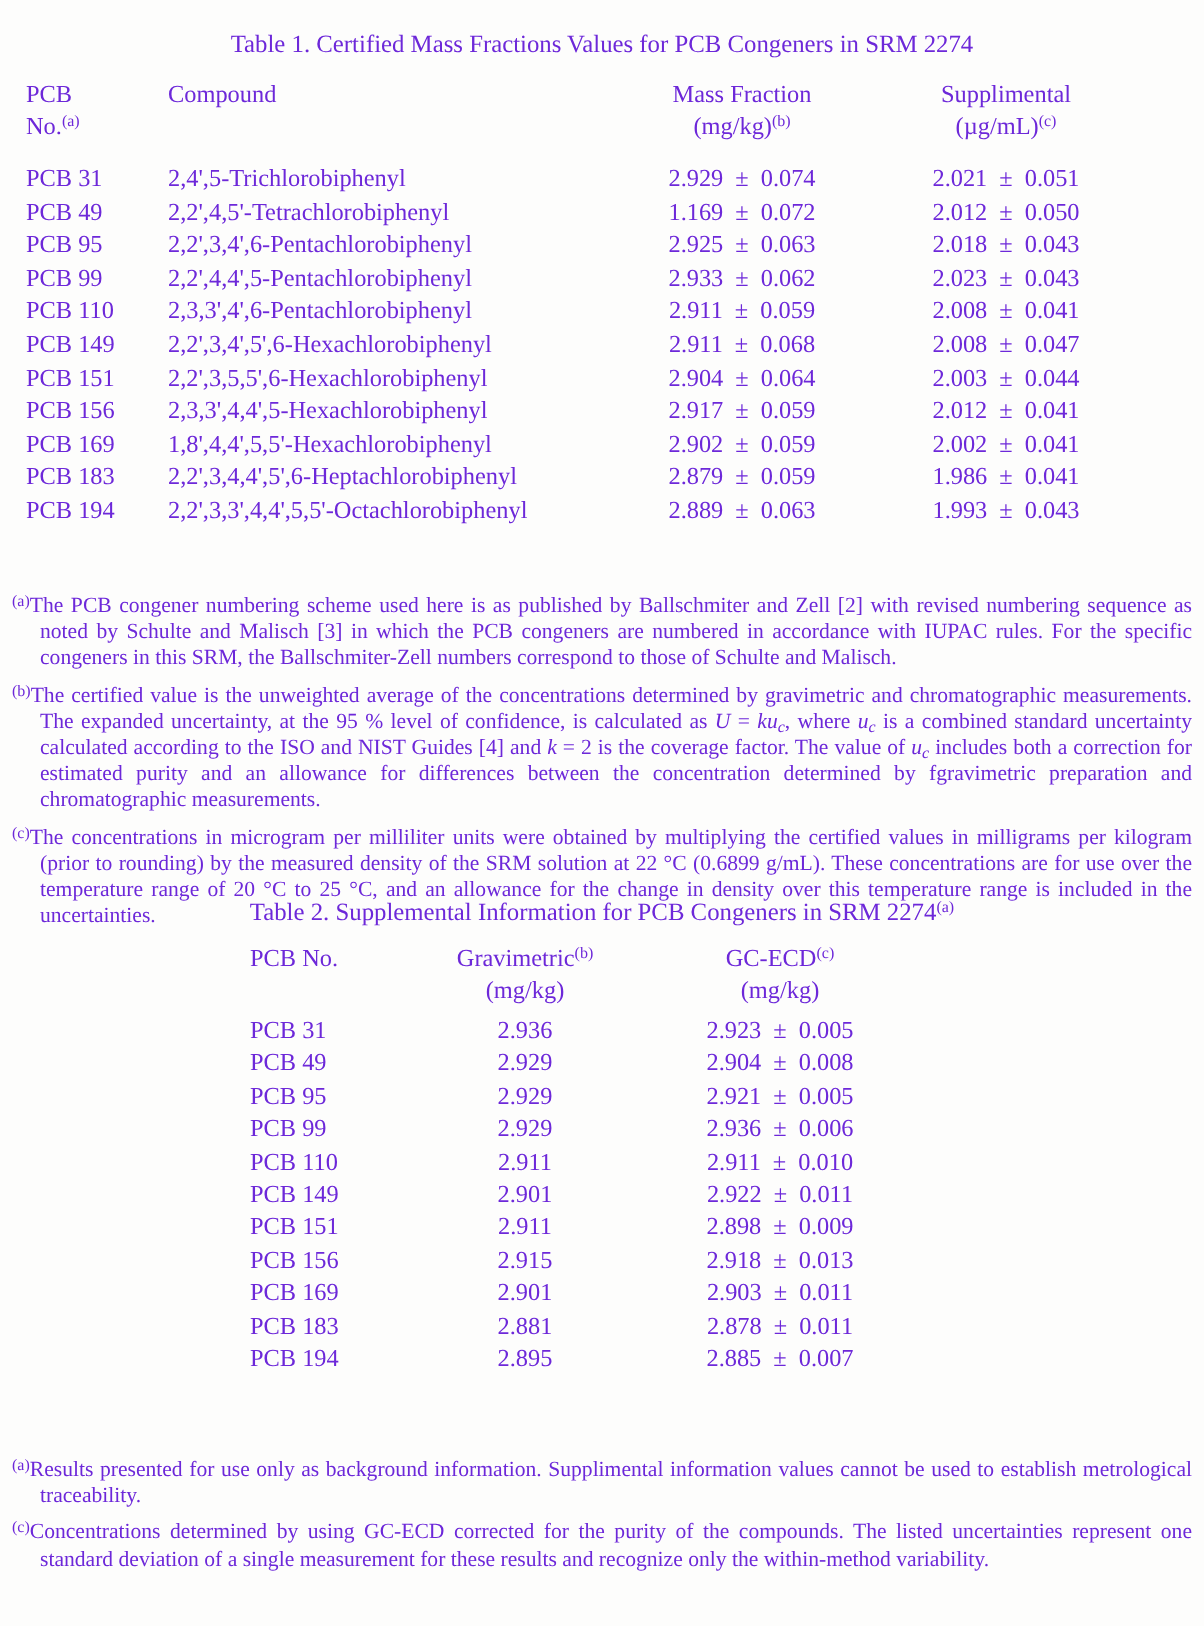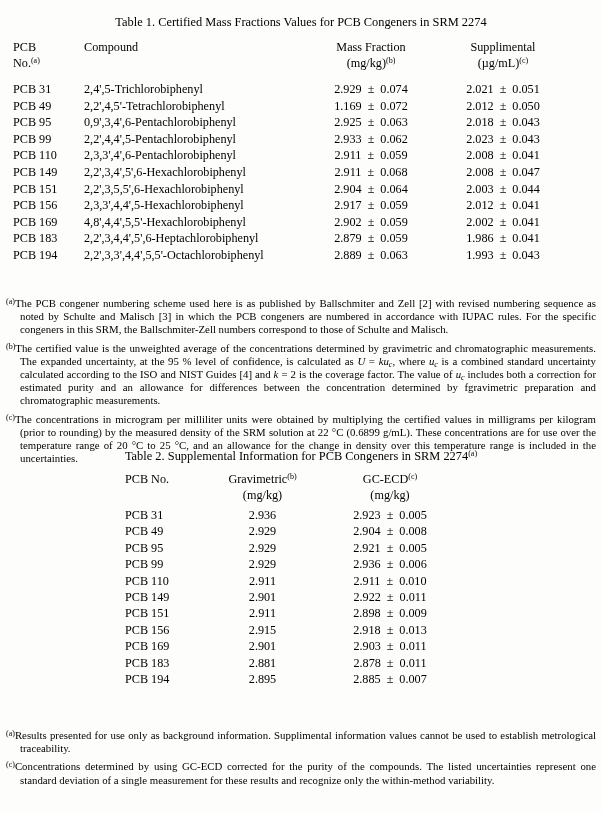--- a/index.html
+++ b/index.html
@@ -1,21 +1,21 @@
 <!DOCTYPE html>
 <html><head>
 <meta charset="utf-8">
 <style>
   html, body { margin: 0; padding: 0; background: #e8e8e8; }
   .page {
     position: relative;
     width: 602px; height: 813px;
     margin: 0 auto;
     background: #fdfdfc;
-    color: #000000;
+    color: #6d28d9;
     font-family: "Liberation Serif", "DejaVu Serif", serif;
     overflow: hidden;
   }
   .title {
     position: absolute; left: 0; width: 602px;
     text-align: center;
     font-size: 12.4px;
   }
   #t1-title { top: 15px; }
   #t2-title { top: 449px; }
@@ -99,21 +99,21 @@
         <td>2,2',4,5'-Tetrachlorobiphenyl</td>
         <td class="ctr">
           <span>1.169</span><span class="pm">±</span><span>0.072</span>
         </td>
         <td class="ctr">
           <span>2.012</span><span class="pm">±</span><span>0.050</span>
         </td>
       </tr>
         <tr>
         <td>PCB 95</td>
-        <td>0,9',3,4',6-Pentachlorobiphenyl</td>
+        <td>2,2',3,4',6-Pentachlorobiphenyl</td>
         <td class="ctr">
           <span>2.925</span><span class="pm">±</span><span>0.063</span>
         </td>
         <td class="ctr">
           <span>2.018</span><span class="pm">±</span><span>0.043</span>
         </td>
       </tr>
         <tr>
         <td>PCB 99</td>
         <td>2,2',4,4',5-Pentachlorobiphenyl</td>
@@ -159,21 +159,21 @@
         <td>2,3,3',4,4',5-Hexachlorobiphenyl</td>
         <td class="ctr">
           <span>2.917</span><span class="pm">±</span><span>0.059</span>
         </td>
         <td class="ctr">
           <span>2.012</span><span class="pm">±</span><span>0.041</span>
         </td>
       </tr>
         <tr>
         <td>PCB 169</td>
-        <td>4,8',4,4',5,5'-Hexachlorobiphenyl</td>
+        <td>1,8',4,4',5,5'-Hexachlorobiphenyl</td>
         <td class="ctr">
           <span>2.902</span><span class="pm">±</span><span>0.059</span>
         </td>
         <td class="ctr">
           <span>2.002</span><span class="pm">±</span><span>0.041</span>
         </td>
       </tr>
         <tr>
         <td>PCB 183</td>
         <td>2,2',3,4,4',5',6-Heptachlorobiphenyl</td>

